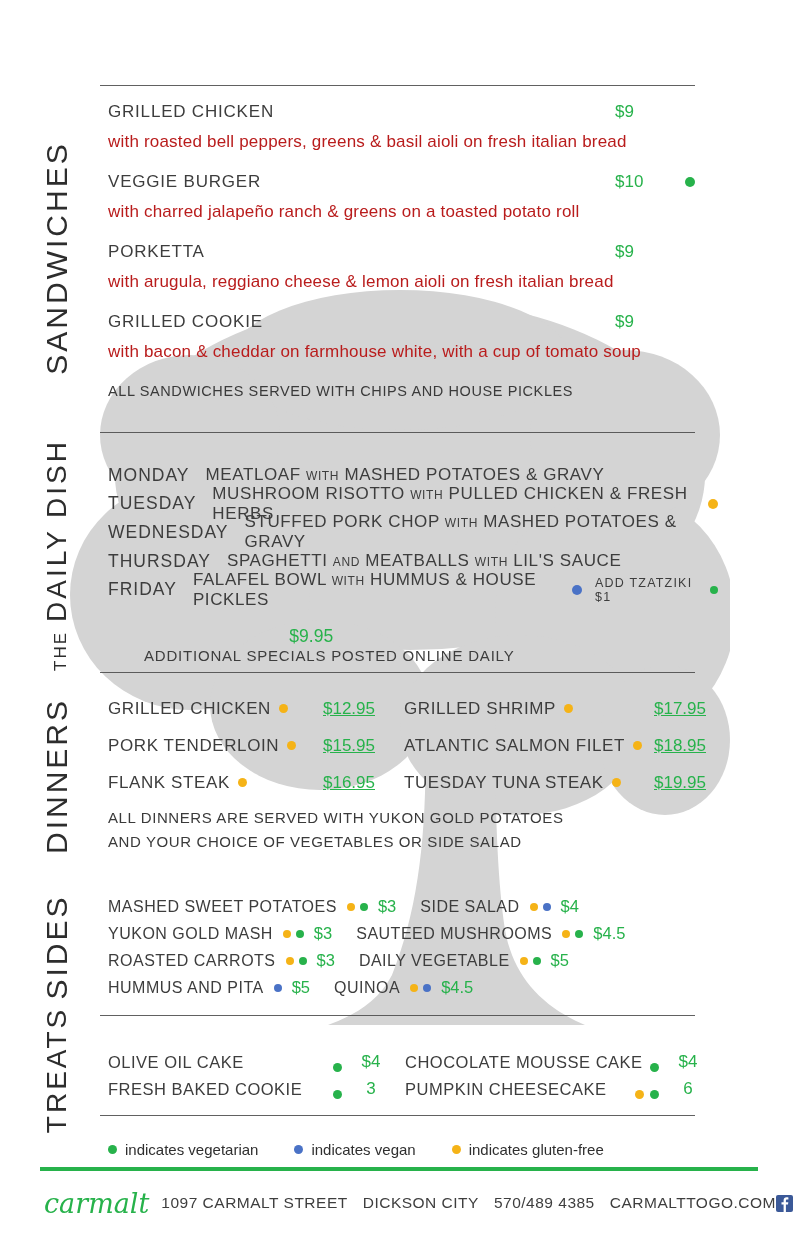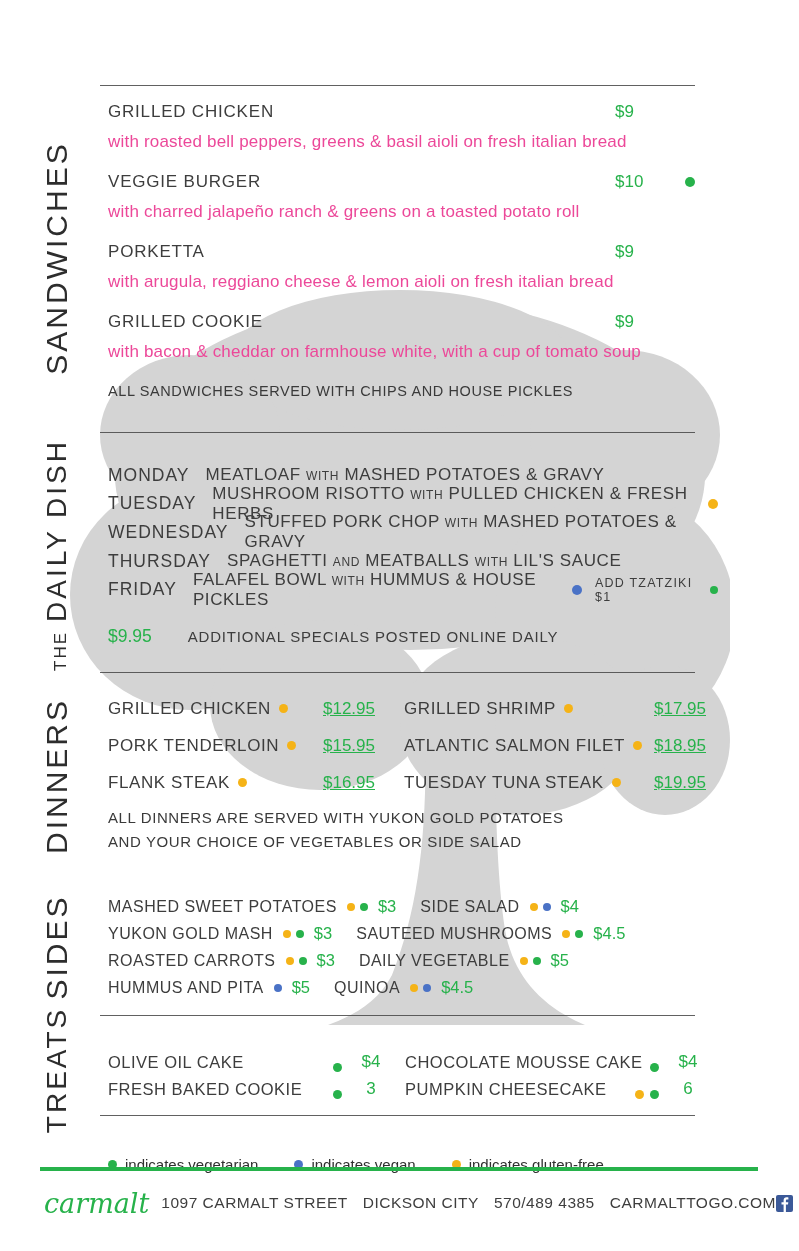--- a/index.html
+++ b/index.html
@@ -24,30 +24,30 @@
   .dot{display:inline-block;border-radius:50%;flex:0 0 auto;}
   .price{color:var(--green);}
   .abs{position:absolute;z-index:1;}
   
   #sandwich-items{left:108px;top:102px;width:588px;}
   .menu-item{position:relative;height:70px;}
   .mi-title-row{position:relative;height:26px;}
   .mi-name{font-size:17px;letter-spacing:.8px;}
   .mi-price{position:absolute;left:507px;top:0;font-size:17px;}
   .mi-dots{position:absolute;left:577px;top:5px;display:flex;gap:5px;}
-  .mi-desc{display:block;margin-top:4px;font-size:17px;letter-spacing:.2px;color:#ec4899;}
+  .mi-desc{display:block;margin-top:4px;font-size:17px;letter-spacing:.2px;color:#b91c1c;}
   .section-note{font-size:14.5px;letter-spacing:.6px;color:#3a3a3a;}
   
   #daily-rows{left:108px;top:461px;width:610px;}
   .dd-row{height:28.6px;display:flex;align-items:center;}
   .dd-day{font-size:17.5px;letter-spacing:1px;}
   .dd-dish{margin-left:16px;font-size:17px;letter-spacing:.6px;font-variant:small-caps;}
   .dd-row .dot{margin-left:13px;}
   .dd-extra{margin-left:13px;font-size:12.5px;letter-spacing:1.2px;}
-  #daily-price-line{left:108px;top:626px;display:flex;align-items:center;}
+  #daily-price-line{left:108px;top:626px;display:flex;align-items:center;flex-direction:column;}
   #daily-price{font-size:17.5px;}
   #daily-note{margin-left:36px;font-size:15px;letter-spacing:.8px;}
   
   #dinner-grid{left:108px;top:690px;display:grid;grid-template-columns:267px 302px;column-gap:29px;}
   .din-cell{height:37px;display:flex;align-items:center;}
   .din-name{font-size:17px;letter-spacing:.6px;}
   .din-cell .dot{margin-left:8px;}
   .din-sp{flex:1;}
   .din-price{font-size:17px;text-decoration:underline;}
   #dinner-note{left:108px;top:806px;font-size:15px;letter-spacing:.6px;line-height:23.5px;color:#3a3a3a;}
@@ -59,21 +59,21 @@
   .side-dots{display:flex;gap:5px;margin-left:10px;}
   .side-price{margin-left:10px;font-size:16.5px;}
   
   #treats-grid{left:108px;top:1045px;display:grid;grid-template-columns:282px 302px;column-gap:15px;}
   .treat-cell{height:27px;display:flex;align-items:flex-end;}
   .treat-name{font-size:16.5px;letter-spacing:.5px;}
   .treat-sp{flex:1;}
   .treat-dots{display:flex;gap:6px;margin-right:10px;}
   .treat-price{width:38px;text-align:center;font-size:17px;}
   
-  #legend-row{left:108px;top:1141px;display:flex;align-items:center;gap:36px;margin-top:15px;}
+  #legend-row{left:108px;top:1141px;display:flex;align-items:center;gap:36px;}
   .legend-item{display:flex;align-items:center;gap:8px;}
   .legend-text{font-size:15px;color:#2f2f2f;}
   
   #footer{left:44px;top:1186px;width:716px;height:34px;display:flex;align-items:center;}
   #logo{font-family:"DejaVu Serif",serif;font-style:italic;font-size:27px;color:var(--green);margin-right:12px;}
   .ft-text{font-size:15.5px;letter-spacing:.5px;color:#3e3e3e;margin-right:15px;white-space:nowrap;}
   #social{margin-left:auto;display:flex;gap:9px;align-items:center;}
 </style>
 </head>
 <body>

